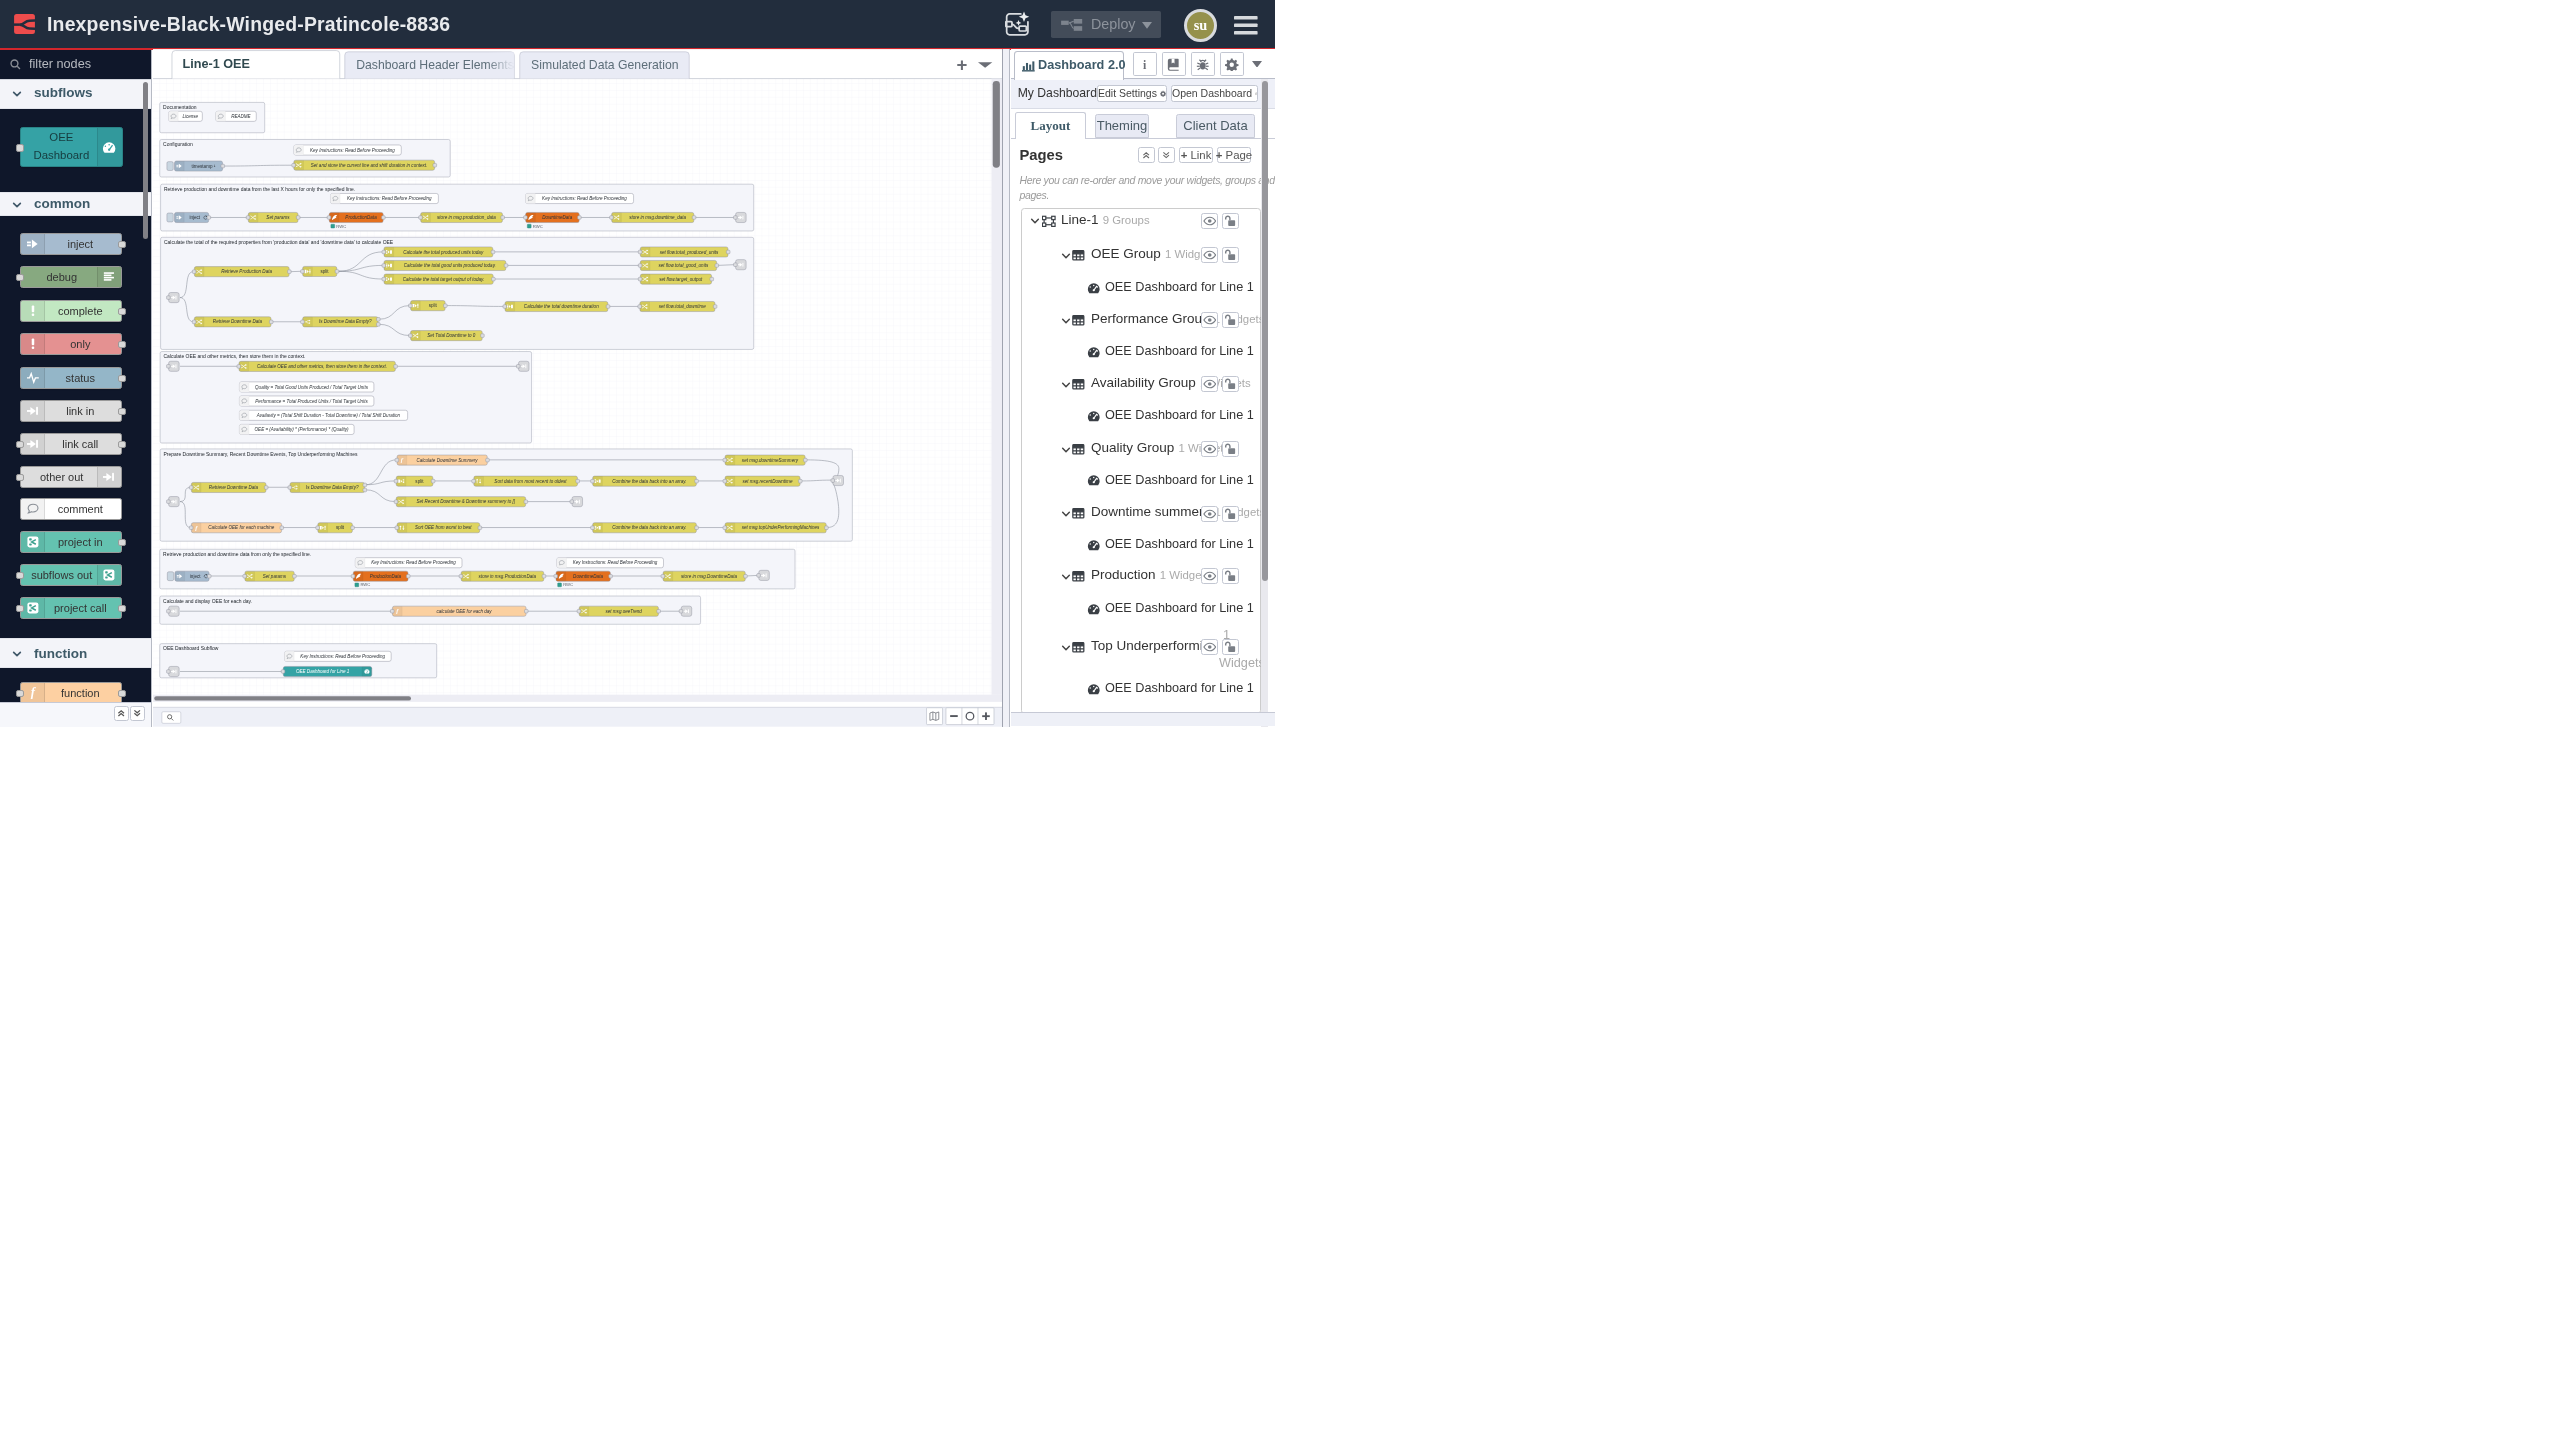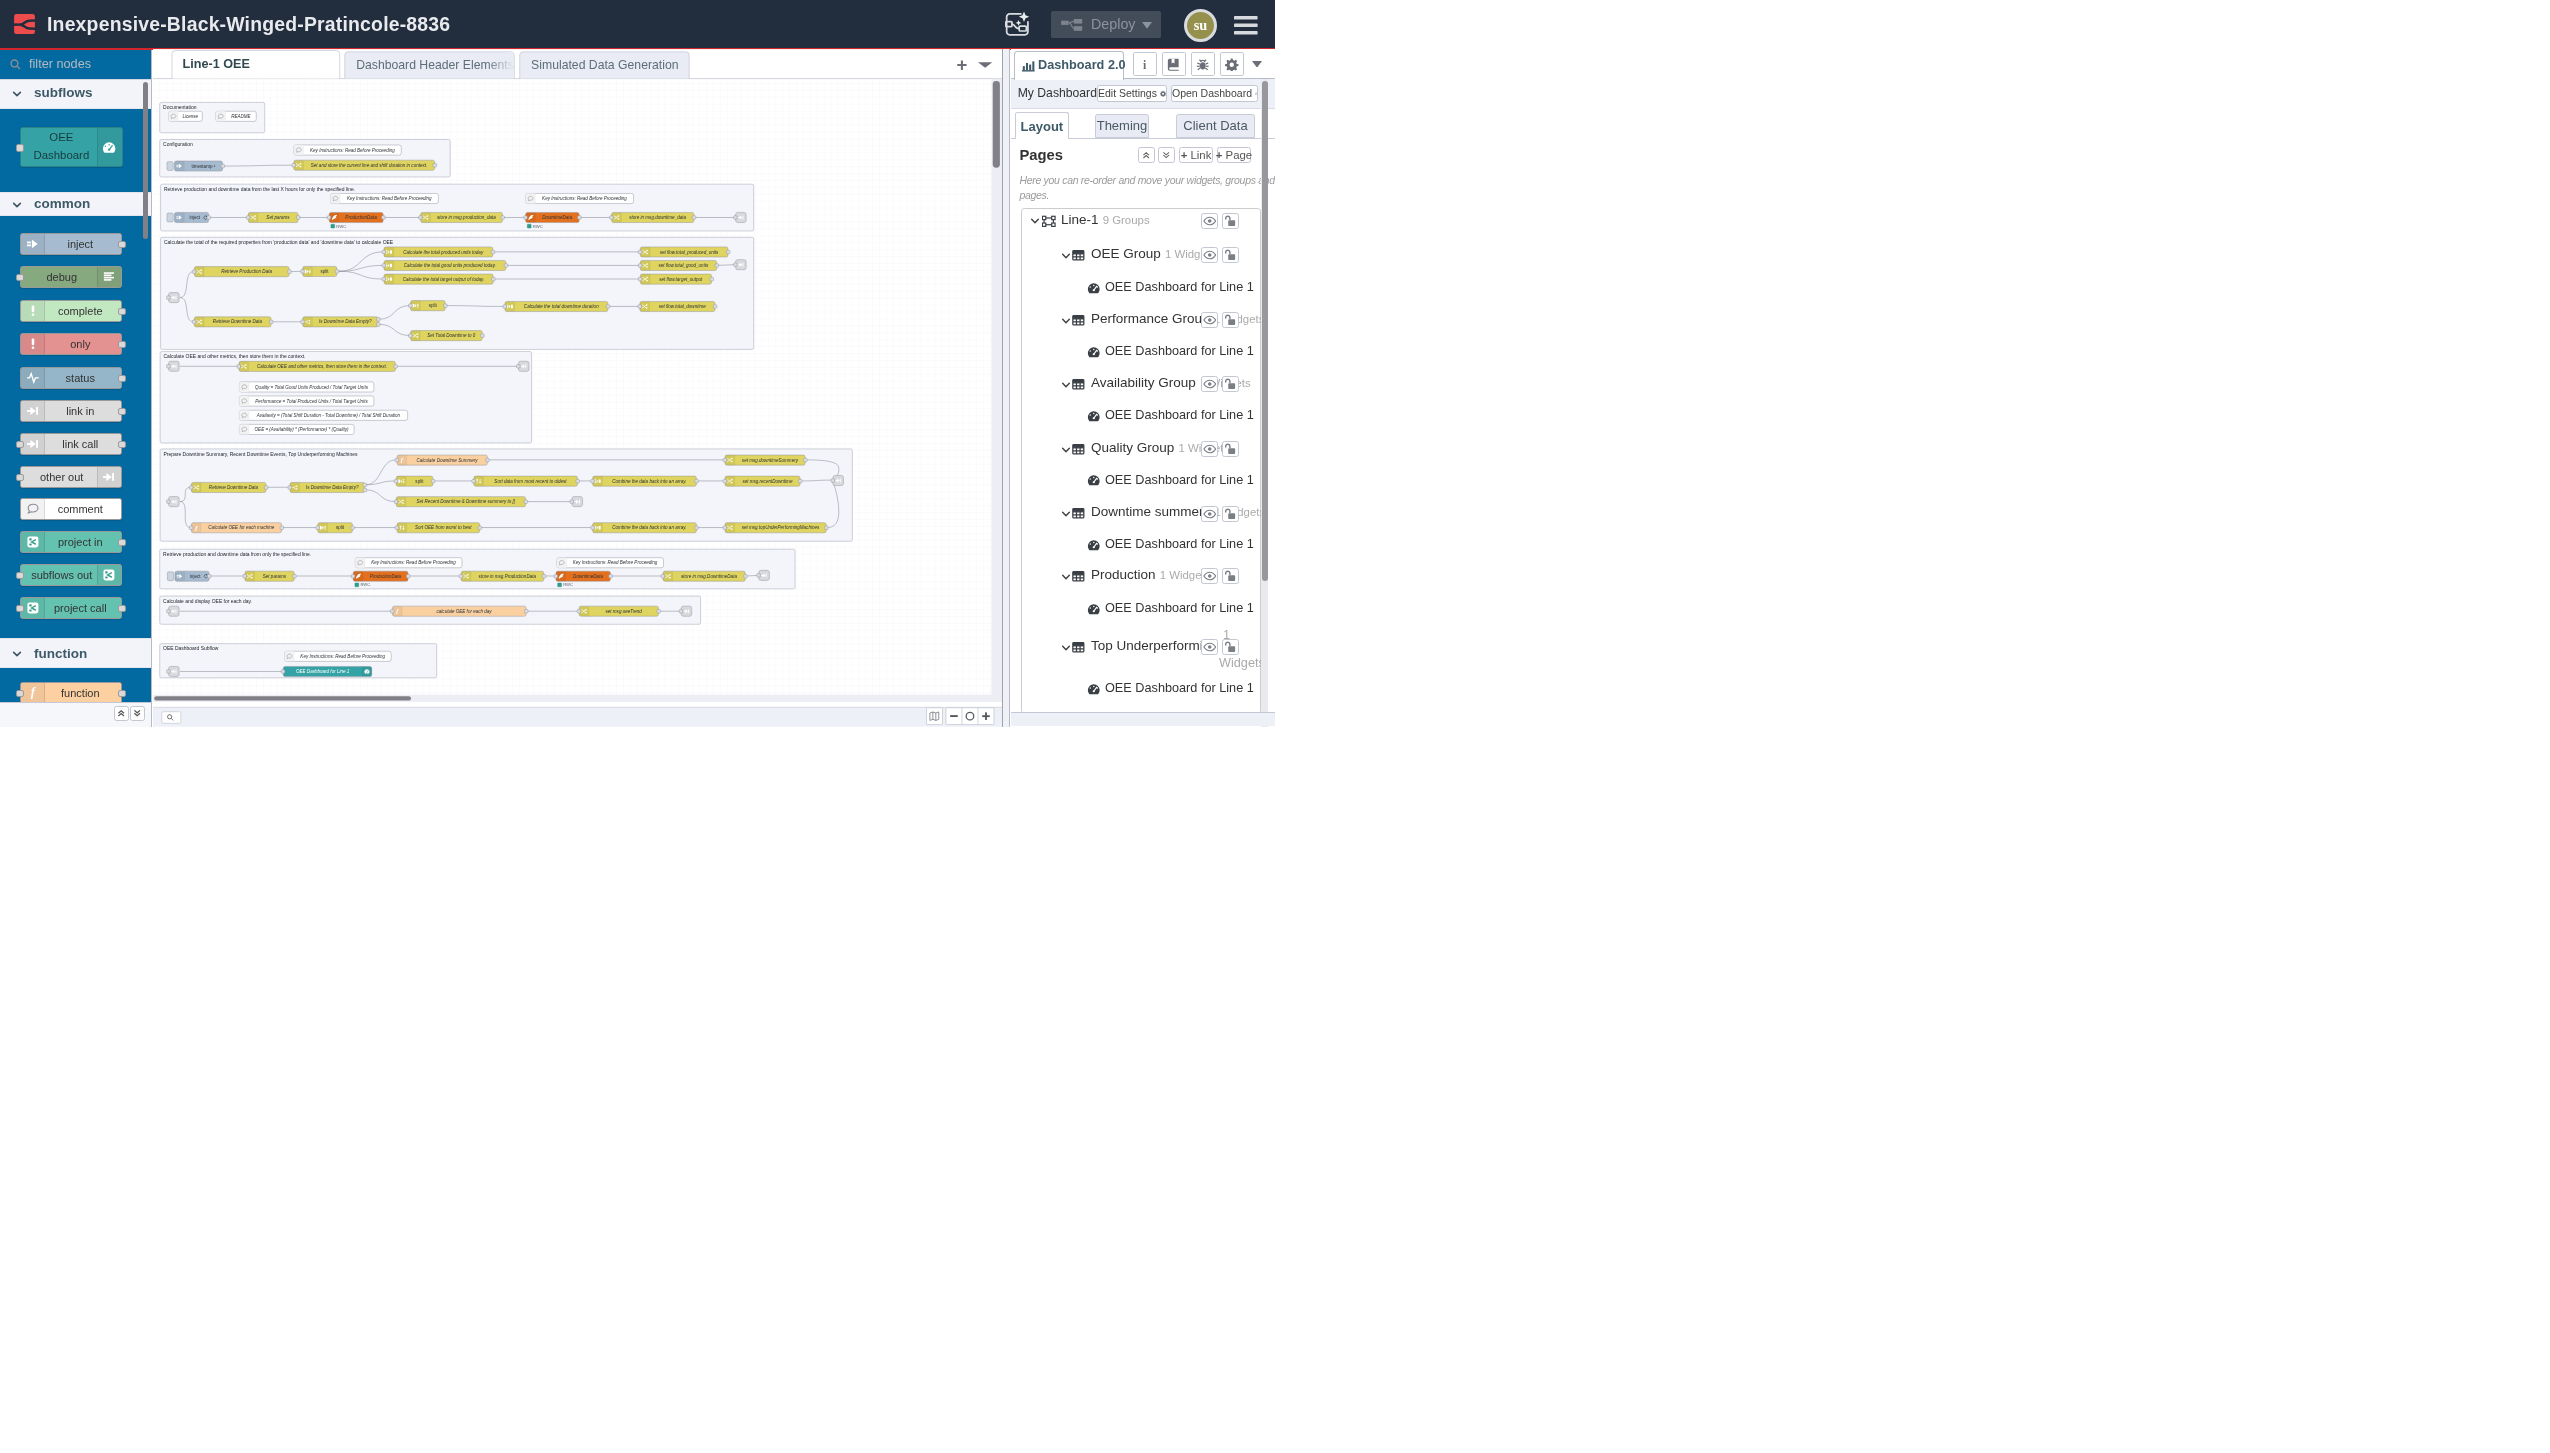--- a/index.html
+++ b/index.html
@@ -36,21 +36,21 @@
       <span style="font-family:'Liberation Serif',serif;font-weight:bold;font-size:14.3px;color:#fff;">su</span>
     </div>
     <svg width="23.6" height="18.6" viewBox="0 0 28 22" style="position:absolute;left:1234px;top:16.4px;">
       <g fill="#d6d9dd">
         <rect x="0" y="0" width="28" height="4.2" rx="1"></rect>
         <rect x="0" y="8.9" width="28" height="4.2" rx="1"></rect>
         <rect x="0" y="17.8" width="28" height="4.2" rx="1"></rect>
       </g>
     </svg>
   </div>
-<div style="position:absolute;left:0;top:50px;width:152px;height:677px;background:#0369a1;border-right:1.3px solid #b6bac4;overflow:hidden;">
+<div style="position:absolute;left:0;top:50px;width:152px;height:677px;background:#0f172a;border-right:1.3px solid #b6bac4;overflow:hidden;">
     <div style="position:absolute;left:0;top:0;width:100%;height:29.5px;border-bottom:1.3px solid #d4d7de;">
       <svg width="11" height="11" viewBox="0 0 16 16" style="position:absolute;left:10px;top:9.3px;">
         <g stroke="#8b8f96" stroke-width="2" fill="none">
           <circle cx="6.5" cy="6.5" r="5"></circle>
           <line x1="10.5" y1="10.5" x2="14.5" y2="14.5"></line>
         </g>
       </svg>
       <div style="position:absolute;left:29px;top:7.2px;font-size:12.7px;color:#b7bac0;">filter nodes</div>
     </div>
     <div style="position:absolute;left:0;top:29.5px;width:100%;height:29px;background:#f3f4f9;border-bottom:0.8px solid #e3e5ec;">
@@ -1149,21 +1149,21 @@
         </svg></div>
       <div class="btn" style="left:160px;top:6.3px;width:87px;height:17.3px;font-size:10.5px;color:#444;white-space:nowrap;">Open Dashboard&nbsp;<svg width="9.3" height="9.3" viewBox="0 0 14 14">
           <g fill="none" stroke="#555" stroke-width="1.6">
             <path d="M11,8 V12 a1,1 0 0 1 -1,1 H2 a1,1 0 0 1 -1,-1 V4 a1,1 0 0 1 1,-1 H6"></path>
             <path d="M8,1 H13 V6 M13,1 L6.5,7.5"></path>
           </g>
         </svg></div>
     </div>
     <div style="position:absolute;left:0;top:60px;width:100%;height:34px;background:#fff;">
       <div style="position:absolute;left:0;top:29px;width:100%;height:1.3px;background:#c9ccd8;"></div>
-      <div style="position:absolute;left:3.9px;top:3.4px;width:54px;height:27px;background:#fff;border:1.3px solid #c9ccd8;border-bottom:none;border-radius:2.5px 2.5px 0 0;display:flex;align-items:center;justify-content:center;font-size:13px;font-weight:bold;color:#3e5a68;">Layout</div>
+      <div style="position:absolute;left:3.9px;top:3.4px;width:71px;height:27px;background:#fff;border:1.3px solid #c9ccd8;border-bottom:none;border-radius:2.5px 2.5px 0 0;display:flex;align-items:center;justify-content:center;font-size:13px;font-weight:bold;color:#3e5a68;font-family:Liberation Serif, serif;">Layout</div>
       <div style="position:absolute;left:84px;top:4.7px;width:54px;height:24.5px;background:#e8eaf4;border:1.3px solid #c9ccd8;border-radius:2.5px 2.5px 0 0;display:flex;align-items:center;justify-content:center;font-size:13px;color:#4a5a64;">Theming</div>
       <div style="position:absolute;left:165px;top:4.7px;width:79px;height:24.5px;background:#e8eaf4;border:1.3px solid #c9ccd8;border-radius:2.5px 2.5px 0 0;display:flex;align-items:center;justify-content:center;font-size:13px;color:#4a5a64;">Client Data</div>
     </div>
     <div style="position:absolute;left:8.4px;top:98px;font-size:14.8px;font-weight:bold;color:#333;">Pages</div>
     <div class="btn" style="left:127px;top:98px;width:17px;height:16.3px;">
       <svg width="8.4" height="8.4" viewBox="0 0 12 12">
         <g fill="none" stroke="#666" stroke-width="1.5">
           <path d="M2,6 L6,2.5 L10,6"></path>
           <path d="M2,10 L6,6.5 L10,10"></path>
         </g>

